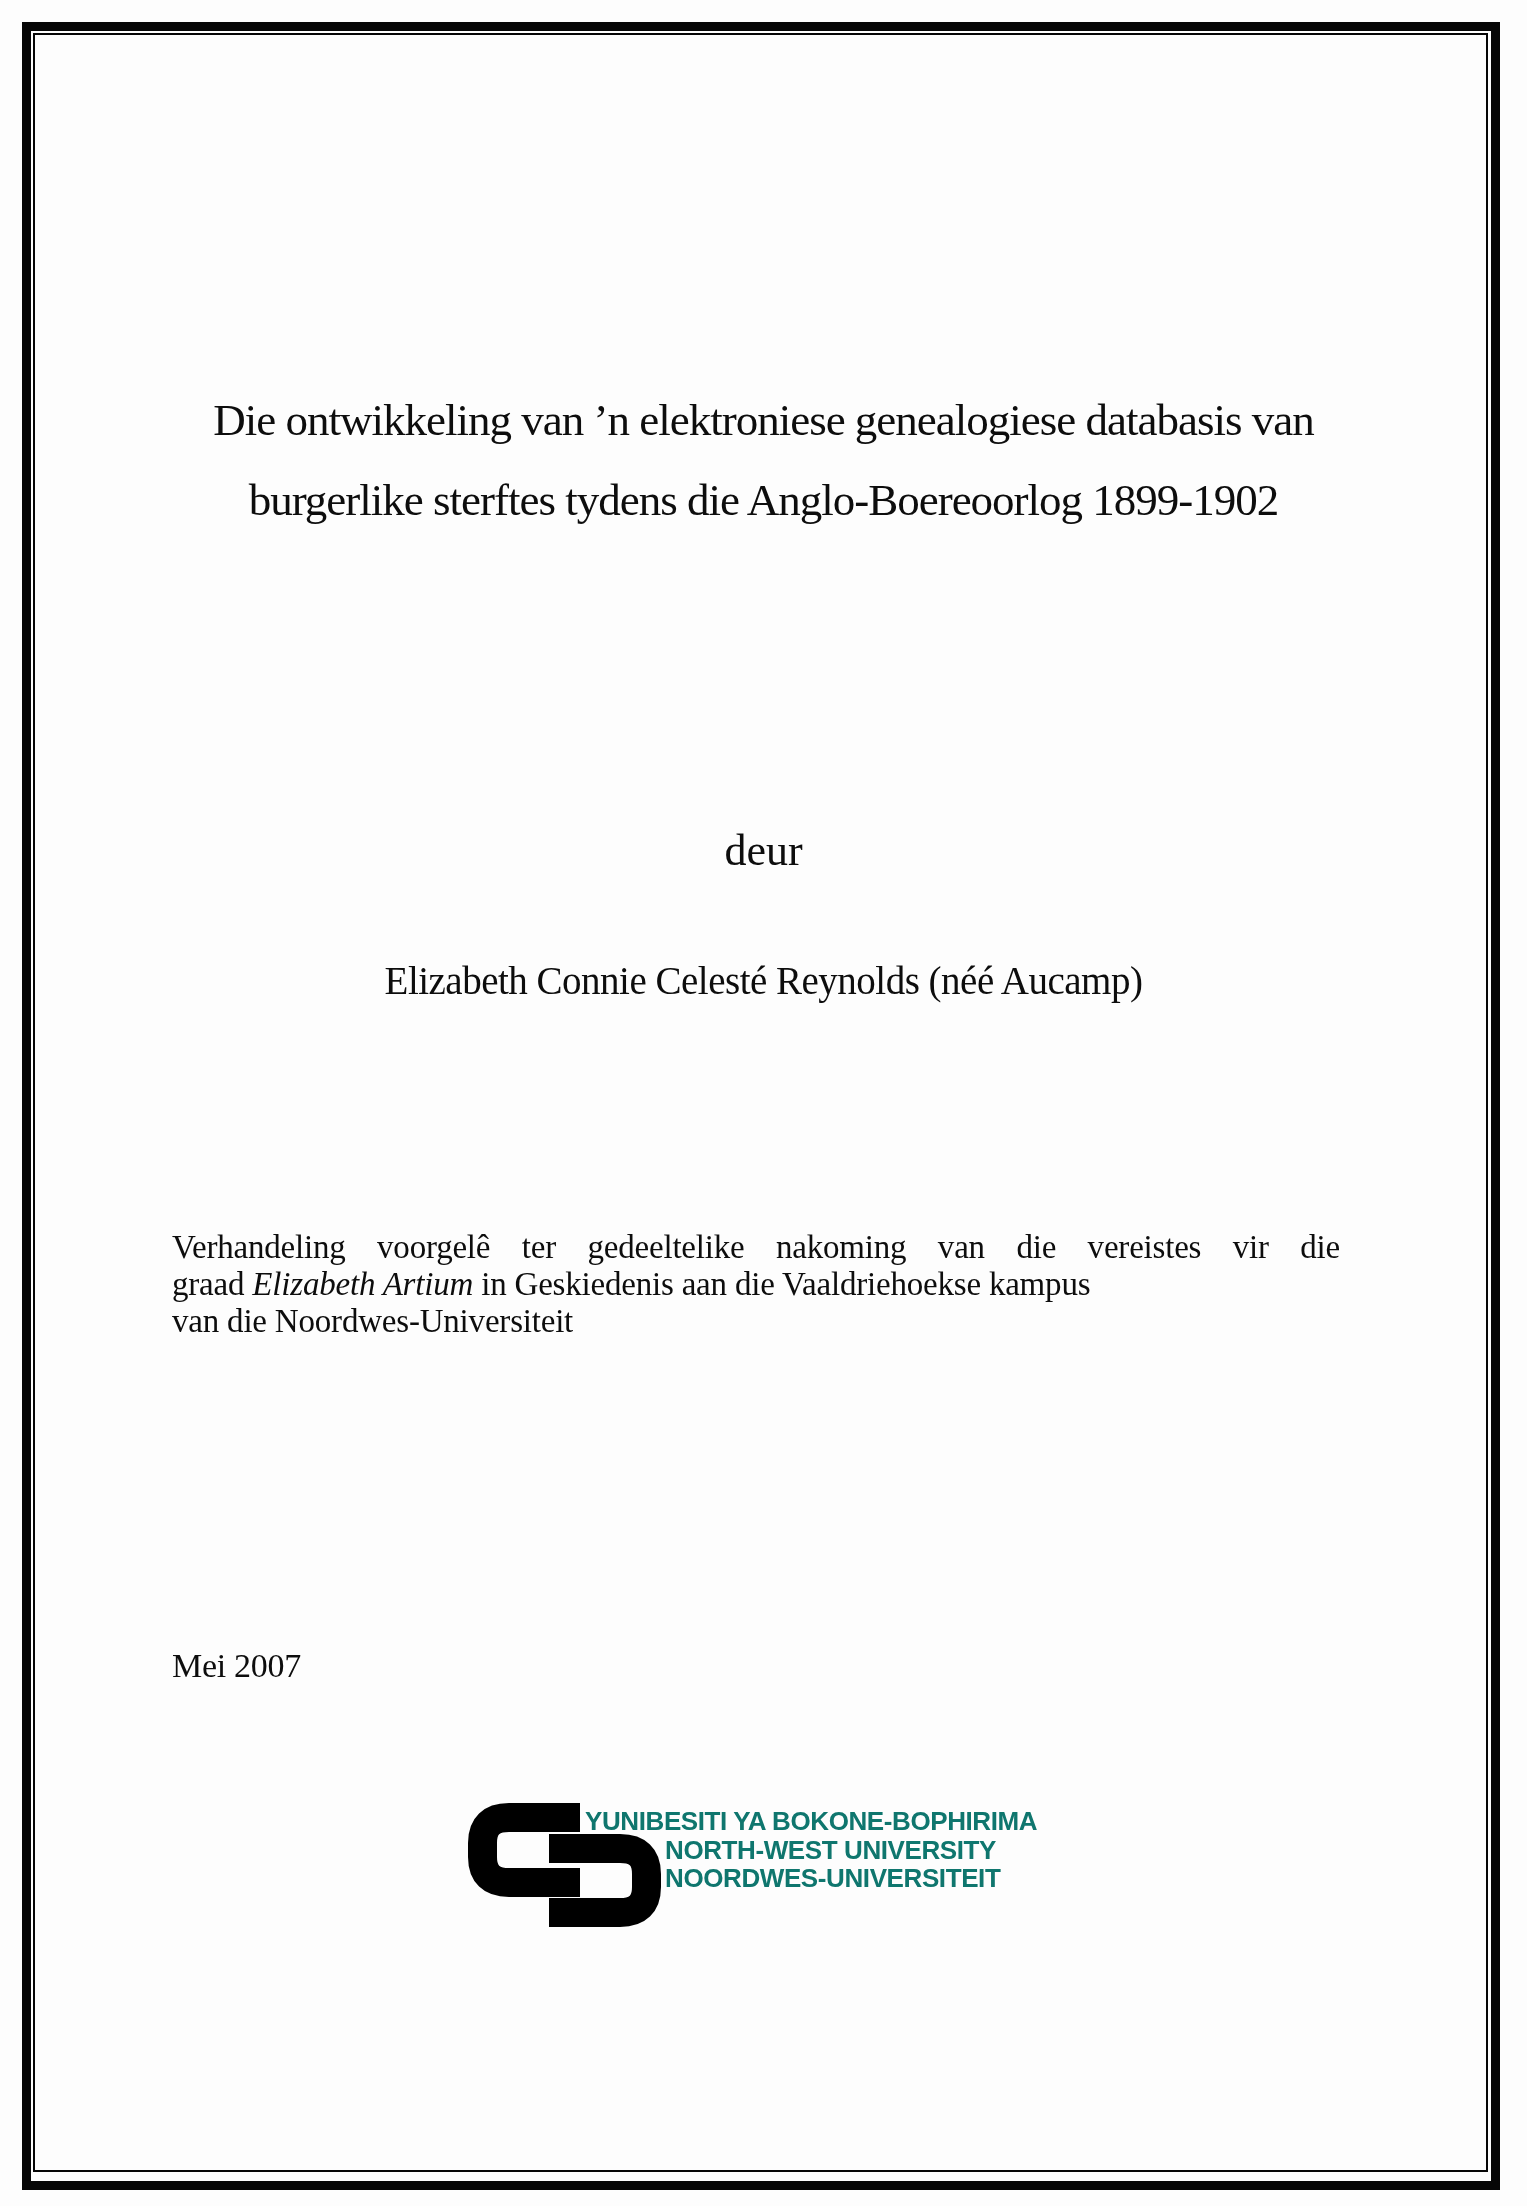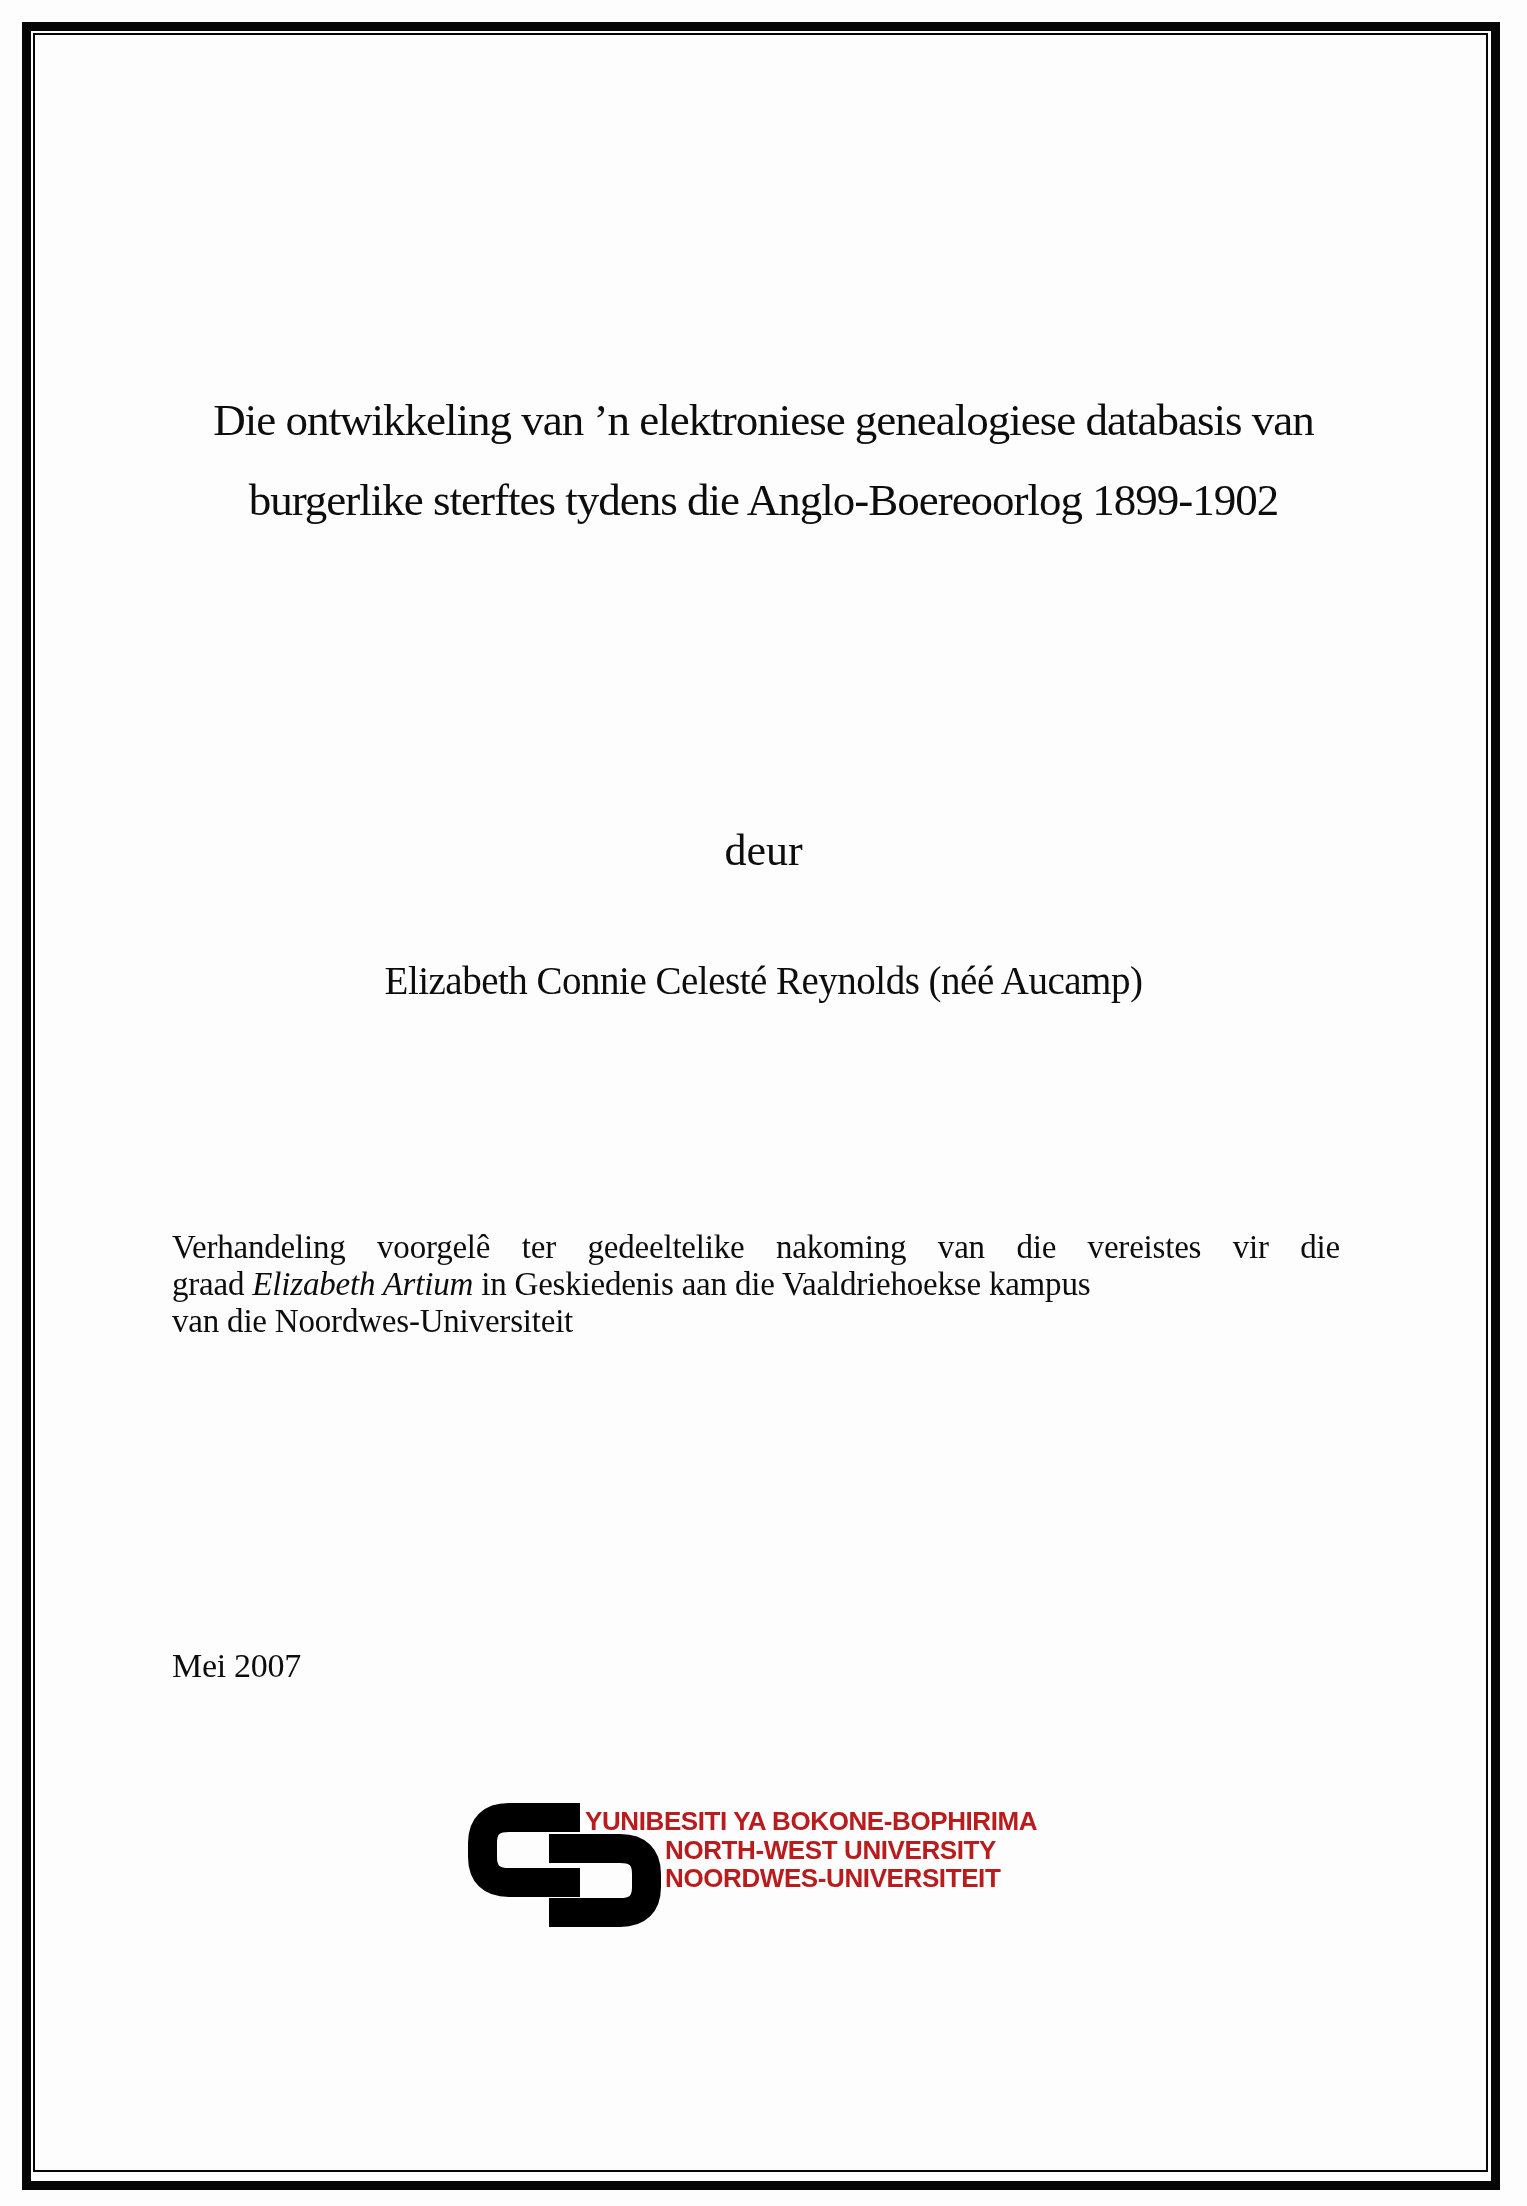--- a/index.html
+++ b/index.html
@@ -82,21 +82,21 @@
     left: 0; top: 5px;
     width: 193px; height: 124px;
   }
   .logo-text-line {
     position: absolute;
     font-family: "Liberation Sans", sans-serif;
     font-weight: 700;
     font-size: 26px;
     line-height: 26px;
     letter-spacing: -0.4px;
-    color: #b91c1c;
+    color: #0f766e;
     white-space: nowrap;
   }
   .logo-line1 { left: 117px; top: 10px; }
   .logo-line2 { left: 197px; top: 39px; }
   .logo-line3 { left: 197px; top: 67px; }
 </style>
 </head>
 <body>
 
 <div class="page">

